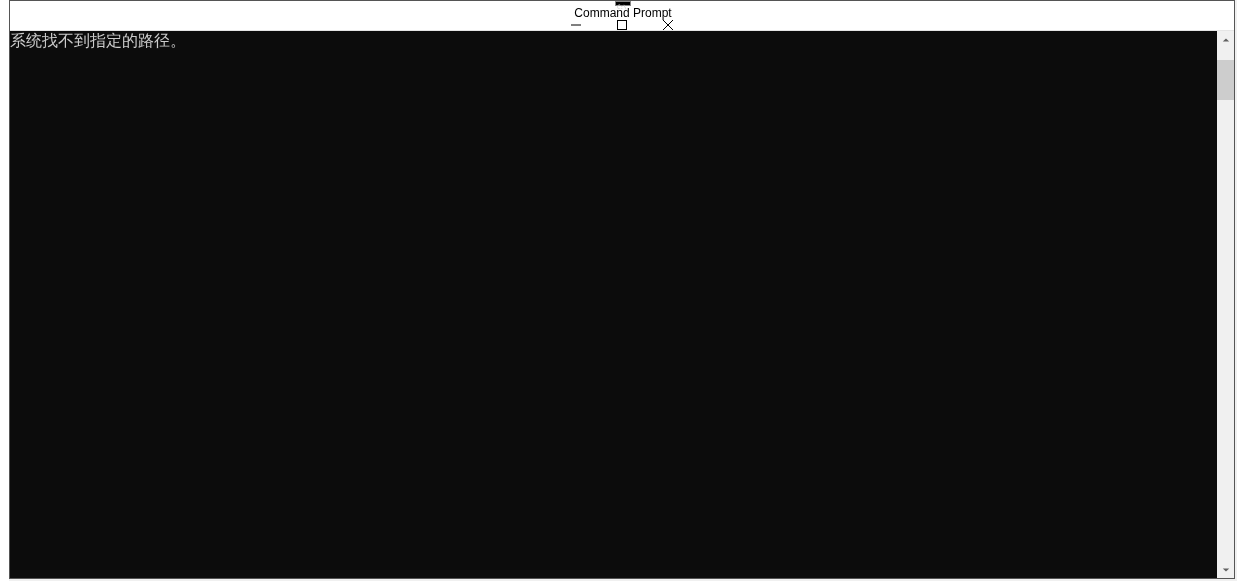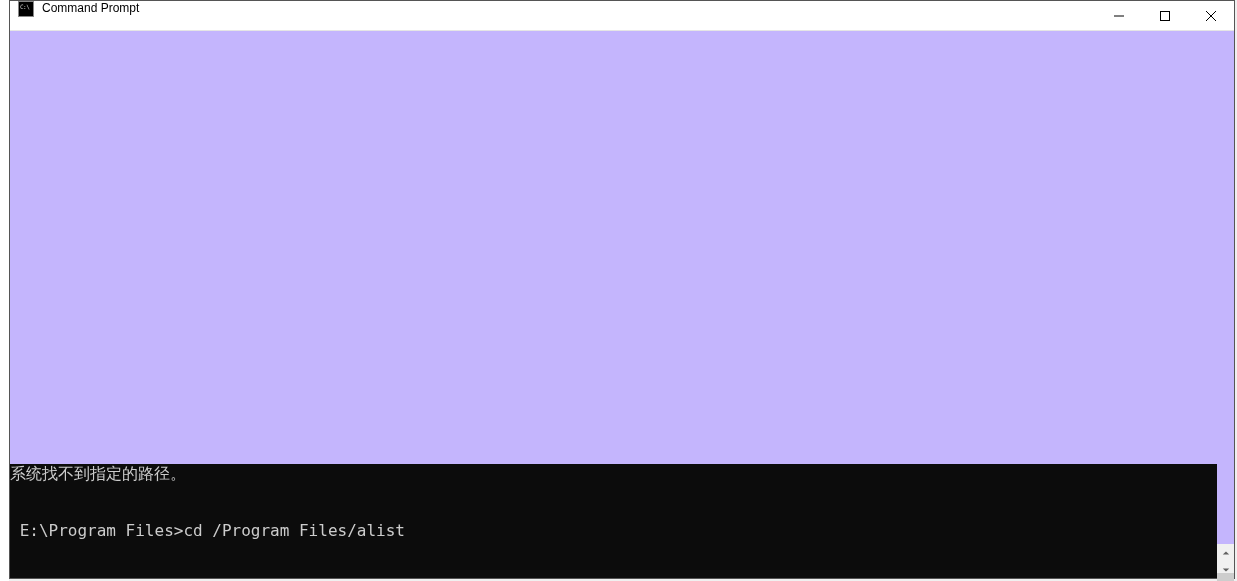--- a/index.html
+++ b/index.html
@@ -32,23 +32,24 @@
       height: 579px;
       background: #fff;
       border: 1px solid #555;
       display: flex;
       flex-direction: column;
     }
     .titlebar {
       height: 30px;
       background: #fff;
       display: flex;
-      align-items: flex-start;
+      align-items: center;
       border-bottom: 1px solid #e5e5e5;
       flex-shrink: 0;
+      flex-direction: column;
     }
     .title-icon {
       width: 16px;
       height: 16px;
       margin-left: 8px;
       margin-right: 6px;
       background: #000;
       position: relative;
       border: 1px solid #888;
     }
@@ -87,21 +88,20 @@
       height: 10px;
       stroke: #000;
       fill: none;
       stroke-width: 1;
     }
     .terminal-wrapper {
       flex: 1;
       display: flex;
       background: #c4b5fd;
       min-height: 0;
-      align-items: flex-end;
     }
     .terminal {
       flex: 1;
       background: #0c0c0c;
       color: #cccccc;
       font-family: "NSimSun", "Consolas", monospace;
       font-size: 16px;
       line-height: 19px;
       padding: 0;
       overflow: hidden;
@@ -167,21 +167,21 @@
       <button class="win-btn">
         <svg viewBox="0 0 10 10">
             <line x1="0" y1="0" x2="10" y2="10"></line>
             <line x1="10" y1="0" x2="0" y2="10"></line>
           </svg>
       </button>
     </div>
   </div>
 
   <div class="terminal-wrapper">
-    <div class="terminal" id="terminal"><div class="line">系统找不到指定的路径。</div><div class="line">&nbsp;</div><div class="line">&nbsp;</div><div class="line"> E:\Program Files&gt;cd /Program Files/alist</div><div class="line">&nbsp;</div><div class="line">&nbsp;</div></div>
+    <div class="terminal" id="terminal"><div class="line">系统找不到指定的路径。</div><div class="line">&nbsp;</div><div class="line">&nbsp;</div><div class="line">&nbsp;</div><div class="line">&nbsp;</div></div>
     <div class="scrollbar">
       <div class="scroll-arrow">
         <svg viewBox="0 0 10 10">
             <path d="M1 7 L5 3 L9 7 Z"></path>
           </svg>
       </div>
       <div class="scroll-track">
         <div class="scroll-thumb"></div>
       </div>
       <div class="scroll-arrow">

